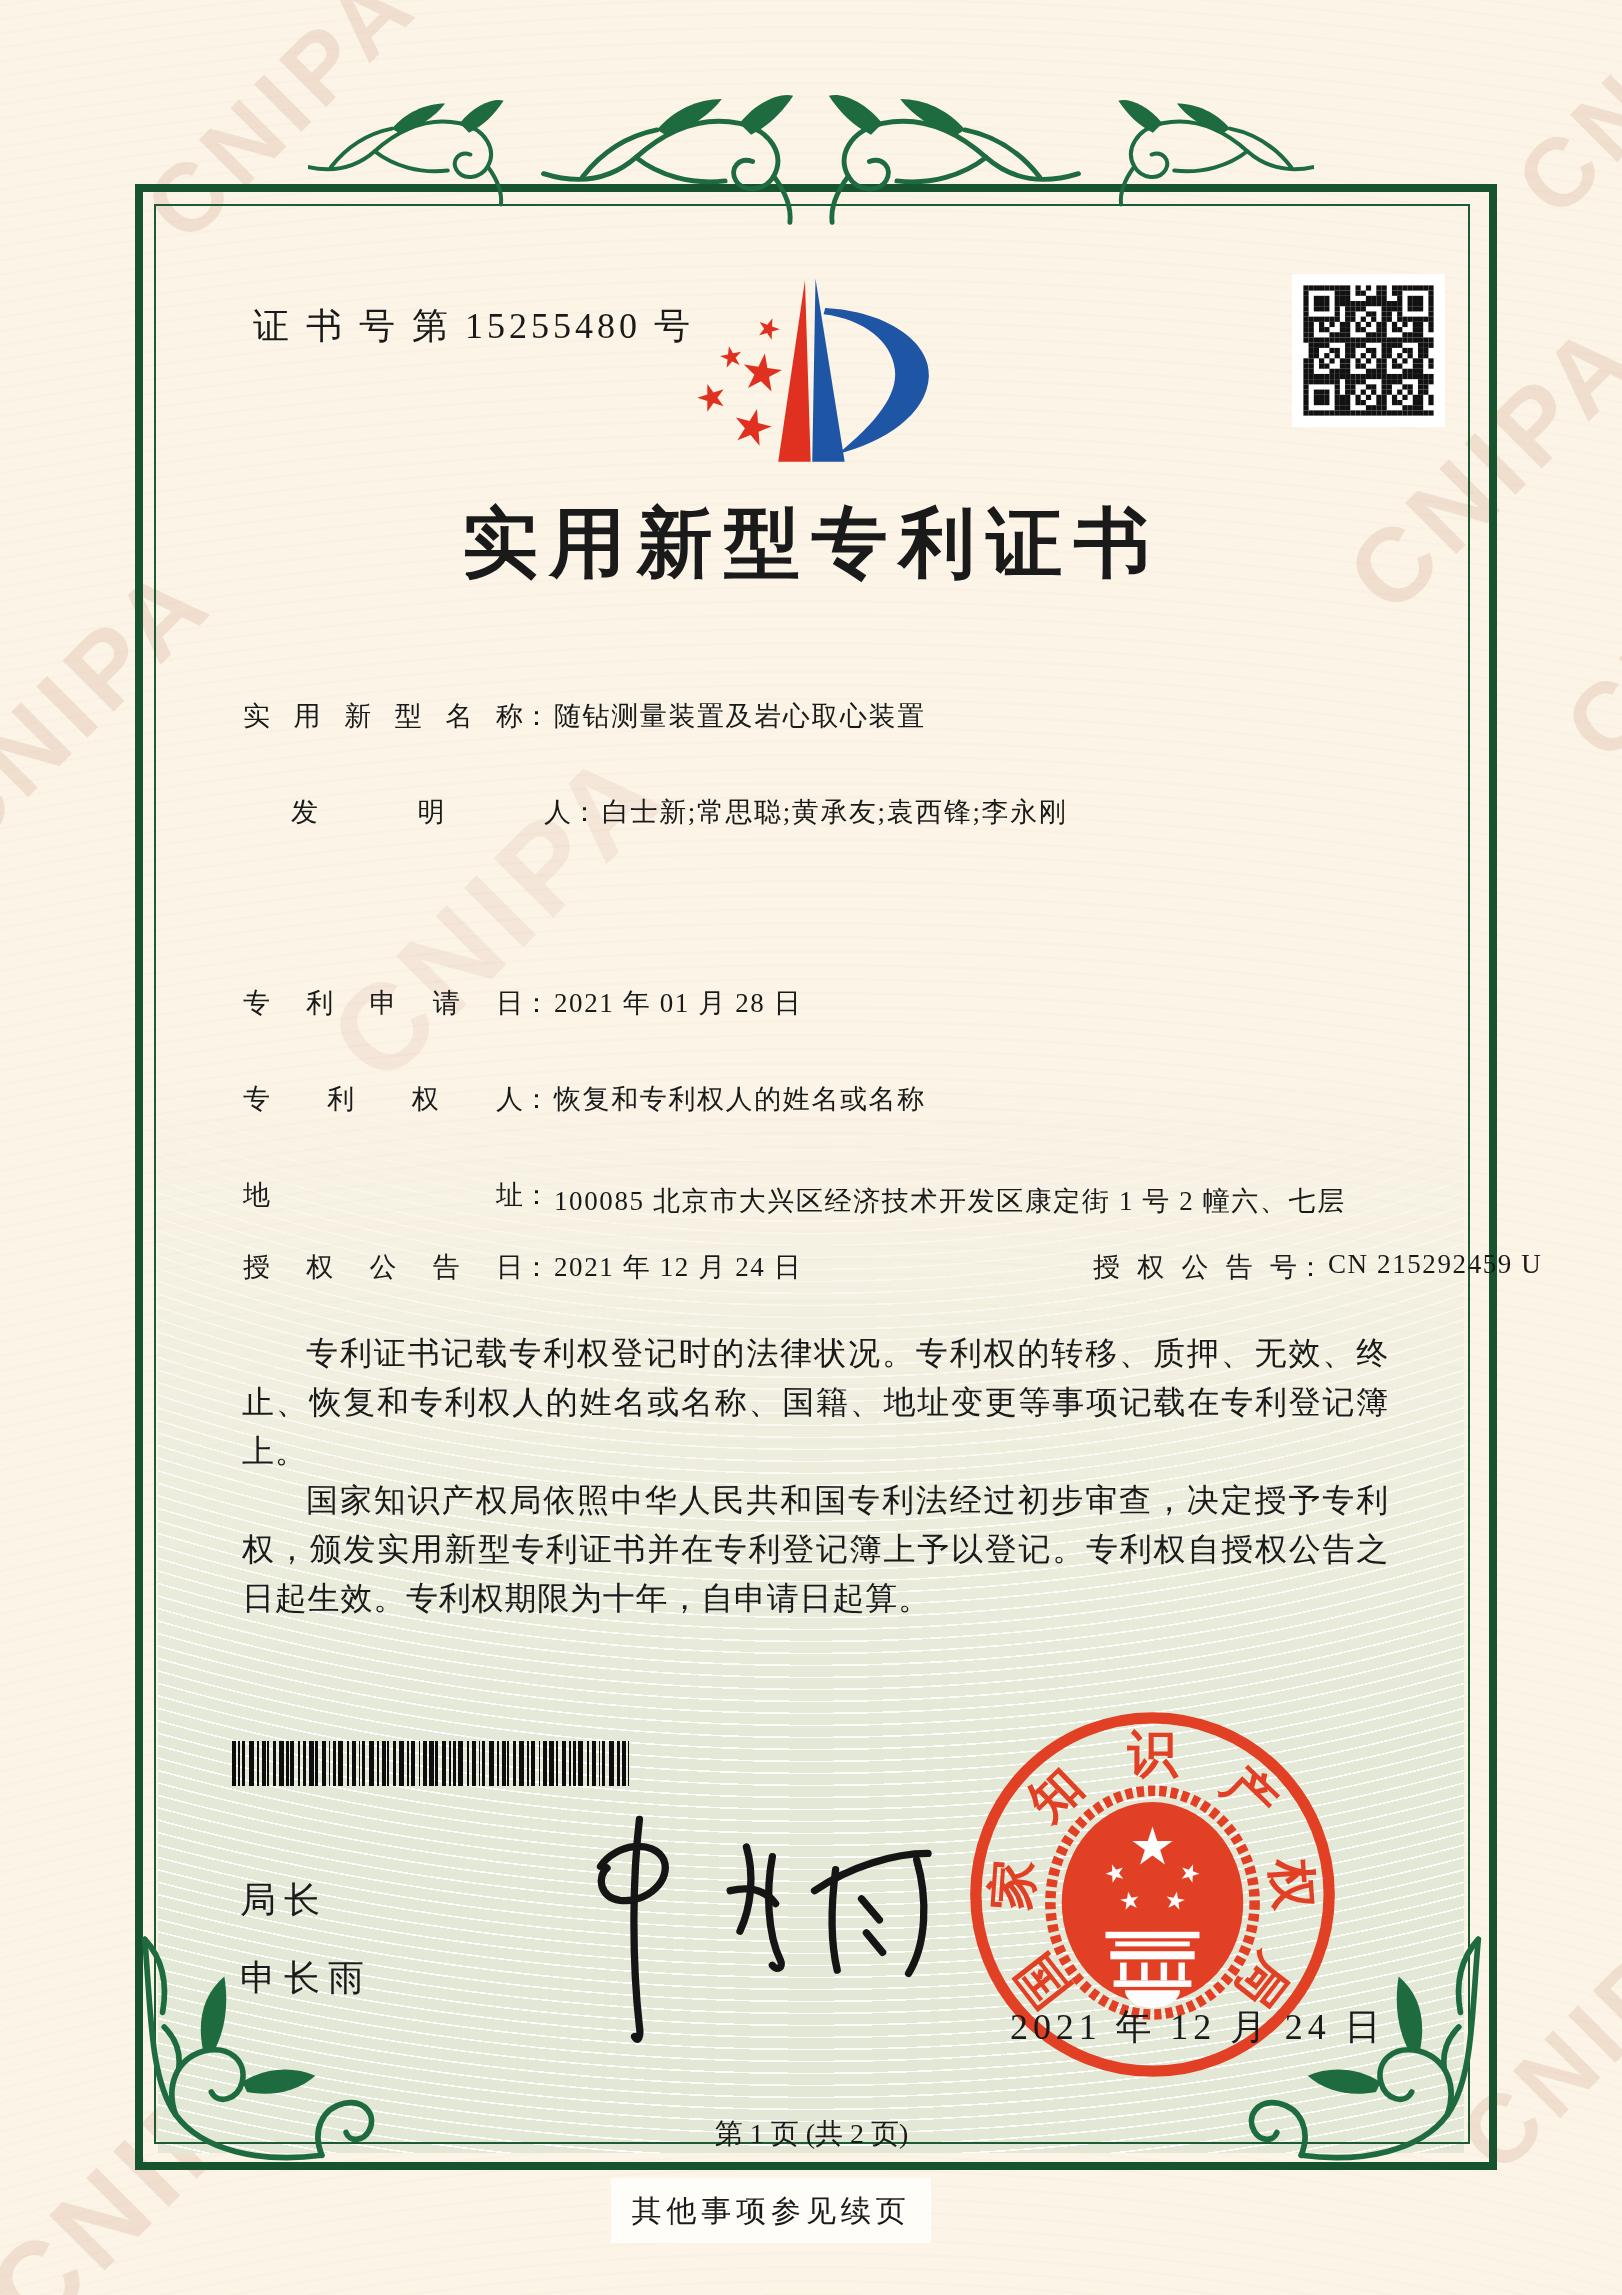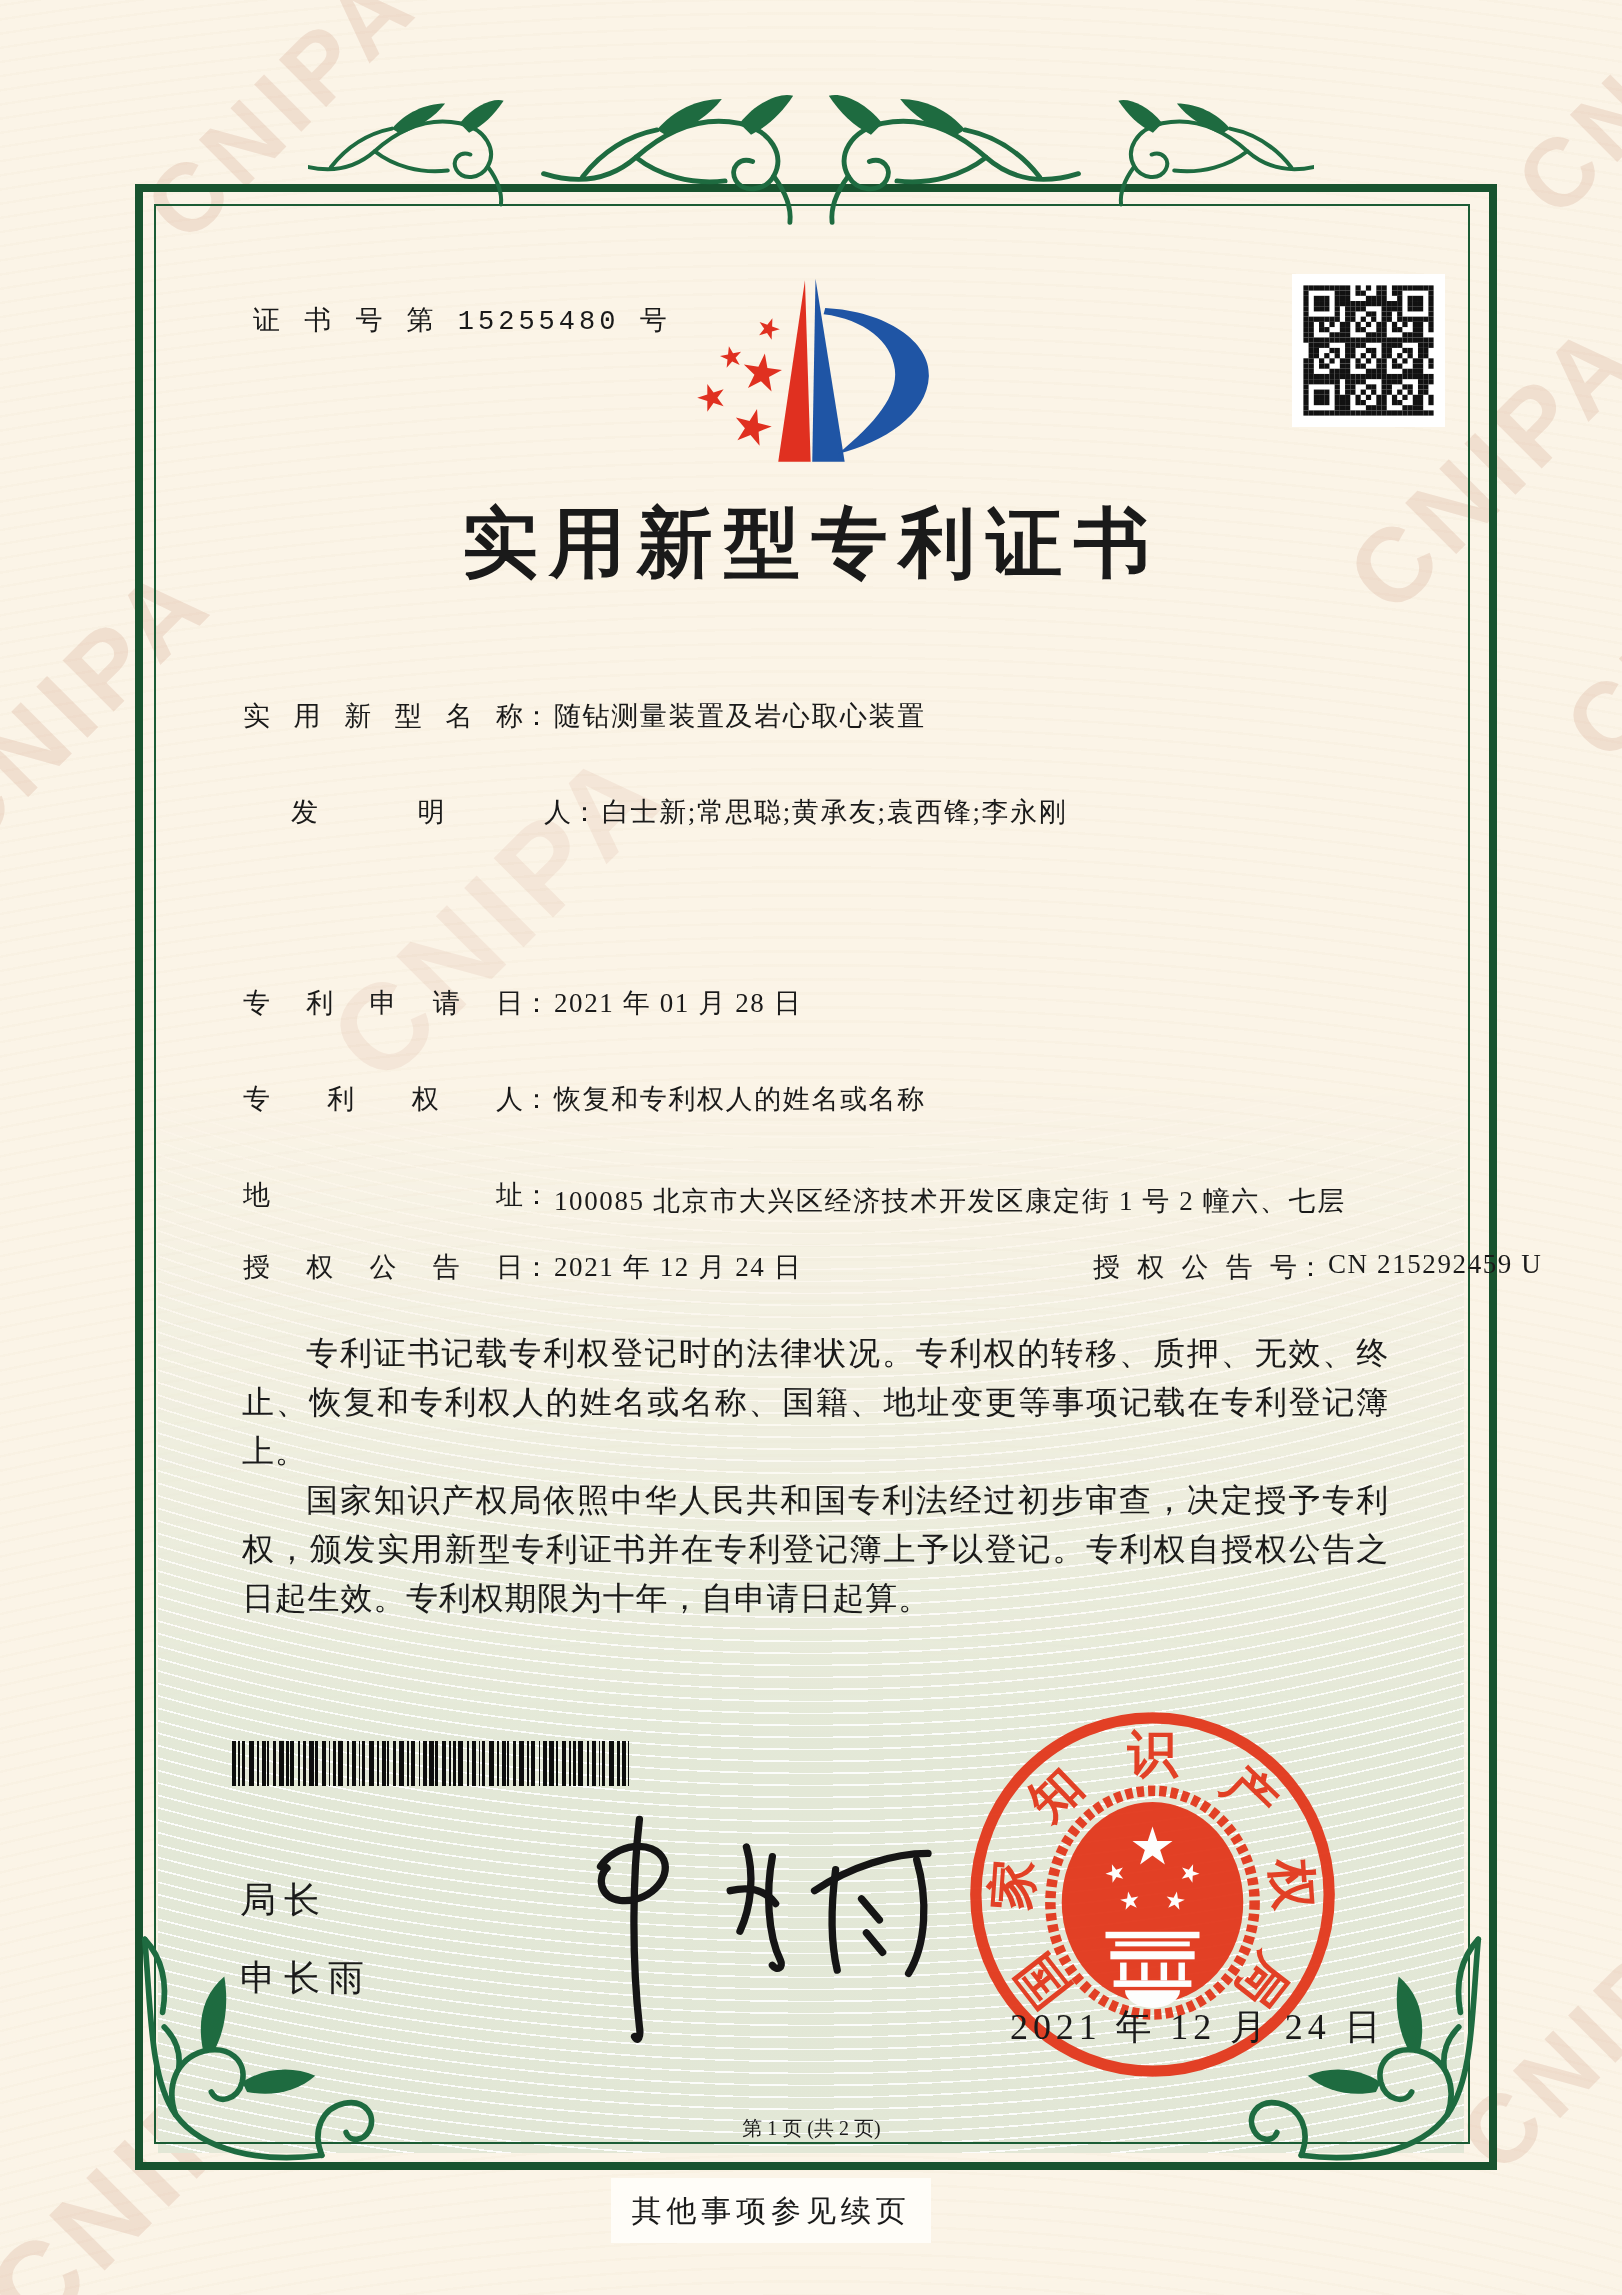--- a/index.html
+++ b/index.html
@@ -21,21 +21,21 @@
   
   .waves{position:absolute;left:158px;top:1079px;width:1306px;height:1074px;z-index:1;
     background:
       repeating-radial-gradient(circle 2597px at 50% -160%, rgba(255,255,255,.9) 0 1.6px, transparent 1.6px 12px),
       linear-gradient(#e6ead9,#e2e7d6);
     -webkit-mask-image:linear-gradient(to bottom, transparent 0, rgba(0,0,0,.55) 34%, #000 62%);
     mask-image:linear-gradient(to bottom, transparent 0, rgba(0,0,0,.55) 34%, #000 62%);}
   
   .orn{position:absolute;z-index:3;}
   
-  .certno{position:absolute;left:253px;top:302px;font-size:27px;letter-spacing:4px;z-index:4;font-family:Liberation Mono, monospace;}
+  .certno{position:absolute;left:253px;top:302px;font-size:36px;letter-spacing:4px;z-index:4;}
   .logo{position:absolute;left:694px;top:272px;z-index:4;}
   .qr{position:absolute;left:1292px;top:274px;width:153px;height:153px;background:#fff;z-index:4;}
   .title{position:absolute;left:0;top:493px;width:1623px;text-align:center;
     font-size:76px;font-weight:bold;letter-spacing:11.4px;z-index:4;}
   
   .row{position:absolute;left:243px;font-size:27px;z-index:4;white-space:nowrap;}
   .row .lab{display:inline-block;width:280px;text-align:justify;text-align-last:justify;vertical-align:top;}
   .row .col{display:inline-block;width:31px;vertical-align:top;}
   .row .val{display:inline-block;vertical-align:top;letter-spacing:1.6px;}
   .row .val.wrap{white-space:normal;width:840px;line-height:49px;}
@@ -46,21 +46,21 @@
     font-size:32px;line-height:49px;text-align:justify;letter-spacing:0.8px;}
   .body-text p{margin:0;text-indent:2em;}
   
   .barcode{position:absolute;left:232px;top:1741px;width:418px;height:45px;z-index:4;font-size:0;}
   .barcode span{display:inline-block;height:100%;background:#0d0d0d;vertical-align:top;}
   .signer-title{position:absolute;left:240px;top:1876px;font-size:36px;letter-spacing:8px;z-index:4;}
   .signer-name{position:absolute;left:240px;top:1954px;font-size:36px;letter-spacing:8px;z-index:4;}
   .signature{position:absolute;left:487px;top:1769px;z-index:4;}
   .seal{position:absolute;left:962px;top:1700px;z-index:5;}
   .seal-date{position:absolute;left:1010px;top:2003px;font-size:36px;letter-spacing:4.9px;z-index:6;}
-  .page-footer{position:absolute;left:0;top:2115px;width:1623px;text-align:center;font-size:20px;z-index:4;}
+  .page-footer{position:absolute;left:0;top:2115px;width:1623px;text-align:center;font-size:28px;z-index:4;}
   .note-box{position:absolute;left:611px;top:2178px;width:320px;height:65px;background:#fffdf8;
     z-index:4;text-align:center;}
   .note-box span{font-size:30px;line-height:65px;letter-spacing:4.9px;}
 </style>
 </head>
 <body>
 
 <div class="page">
 
   <span class="wm" style="left:114px;top:49px;">CNIPA</span>

